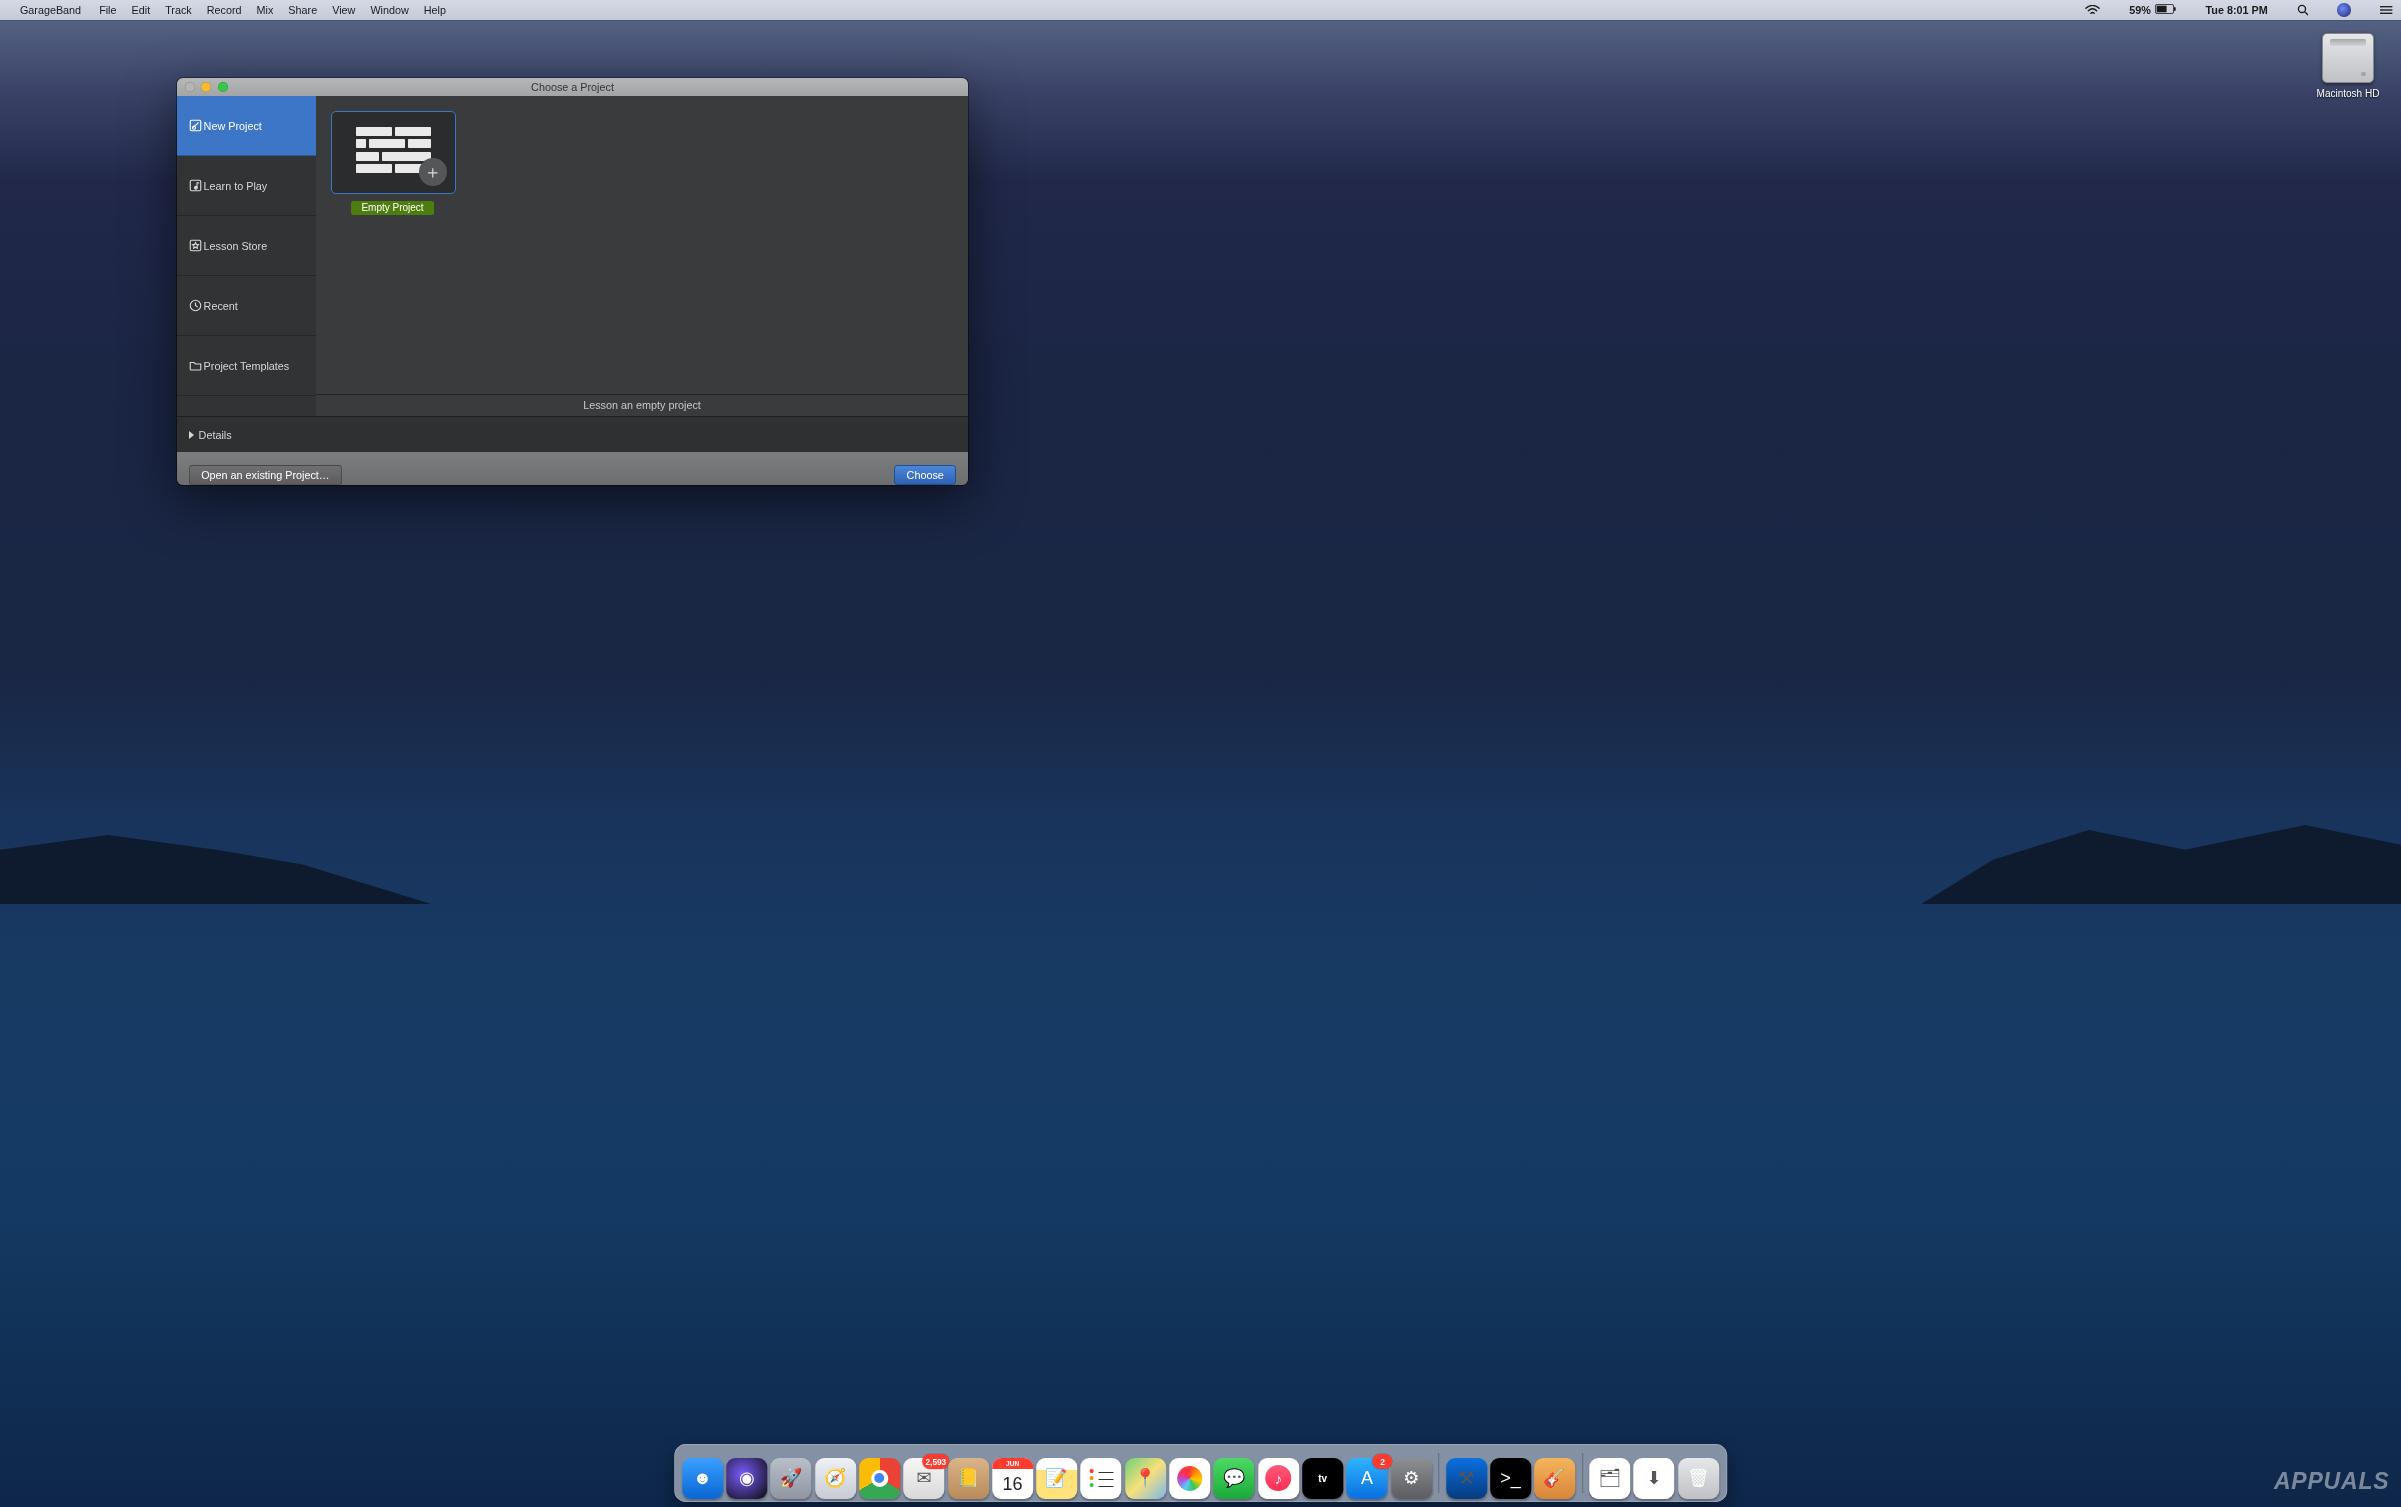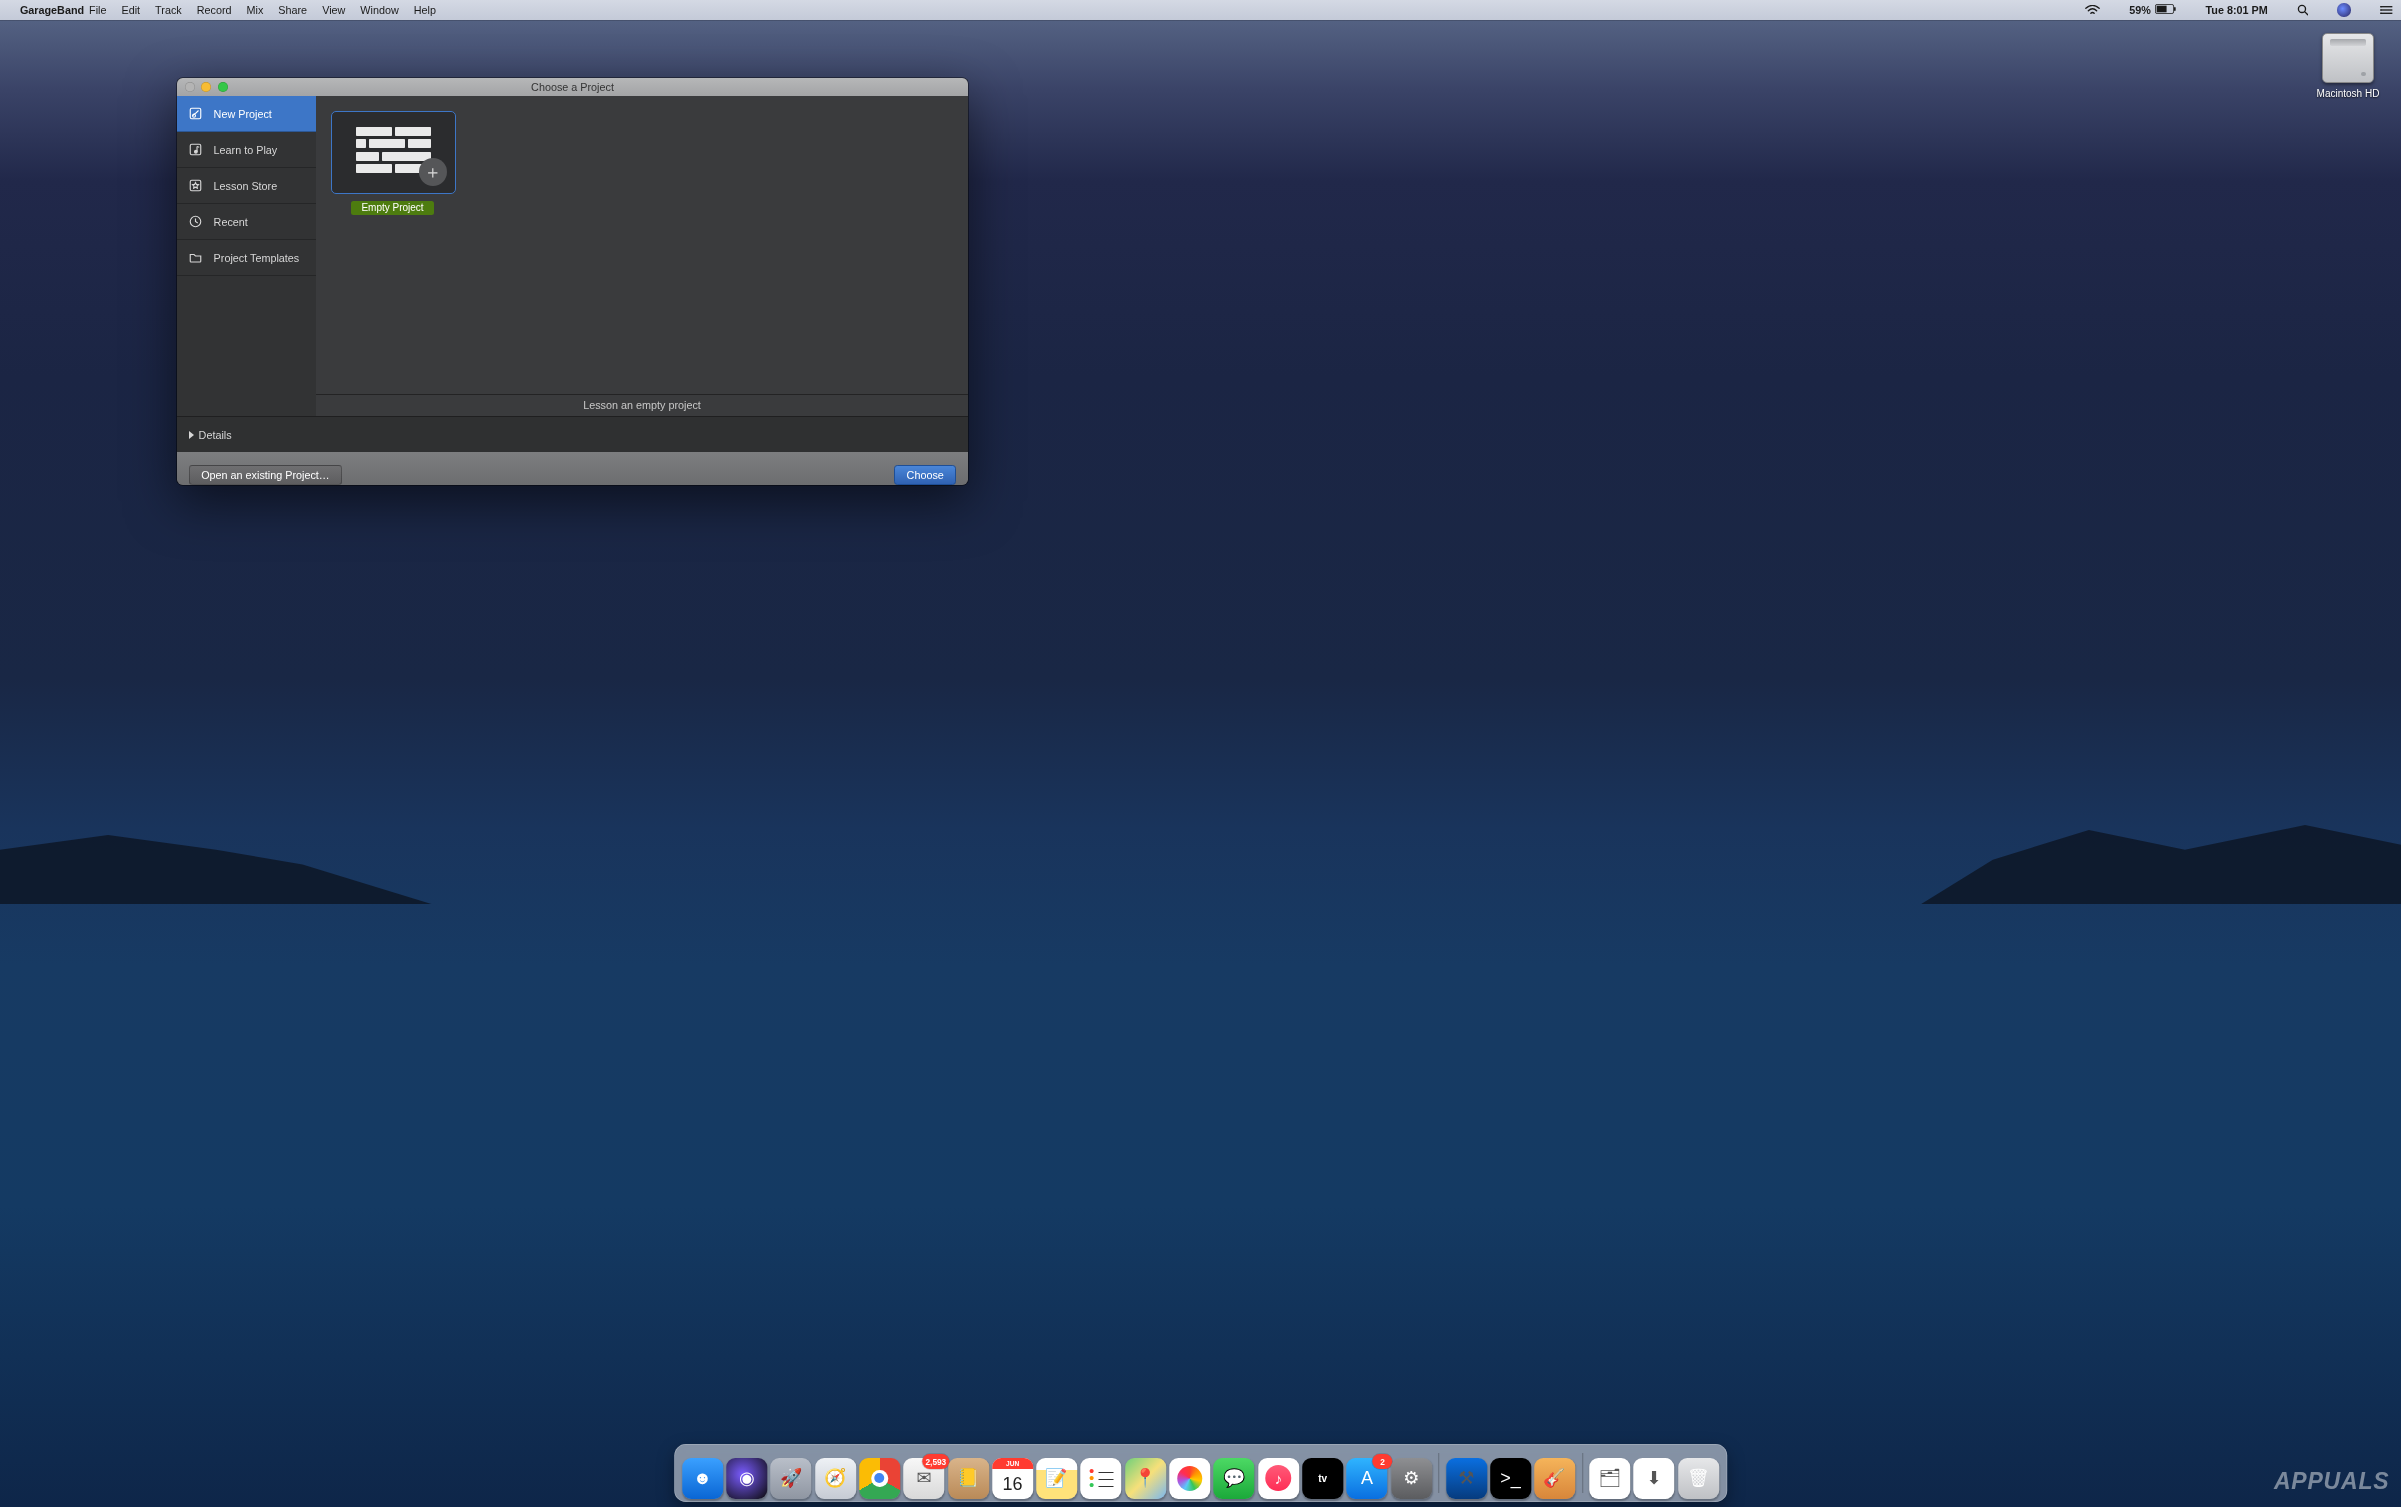--- a/index.html
+++ b/index.html
@@ -5,21 +5,21 @@
 html,body{margin:0;padding:0;width:100%;height:100%;overflow:hidden;font-family:-apple-system,BlinkMacSystemFont,"Helvetica Neue",Arial,sans-serif;-webkit-font-smoothing:antialiased;}
 body{background:linear-gradient(to bottom,#5b6a8a 0%,#3a4367 6%,#21284a 12%,#1b2544 25%,#192745 45%,#19345c 55%,#173a63 64%,#143a63 80%,#0e2649 100%);position:relative;color:#000;}
 
 .hill{position:absolute;bottom:40%;height:99px;background:#0d1626;opacity:.85;}
 .hill.left{left:0;width:18%;clip-path:polygon(0 100%,0 45%,25% 30%,50% 45%,70% 60%,100% 100%);}
 .hill.right{right:0;width:20%;clip-path:polygon(0 100%,15% 55%,35% 25%,55% 45%,80% 20%,100% 40%,100% 100%);}
 
 
 .menubar{position:absolute;top:0;left:0;right:0;height:20px;background:linear-gradient(#d4d9e4,#c4cad8);display:flex;align-items:center;font-size:10.8px;color:#1a1a1a;padding:0 8.3px;box-shadow:0 0.8px 0 rgba(0,0,0,.2);}
 .menubar .apple{font-size:11.6px;margin-right:11.6px;}
-.menubar .app{font-weight:700;margin-right:5px;}
+.menubar .app{font-weight:400;margin-right:18px;}
 .menubar .m{margin-right:15px;cursor:default;}
 .menubar .spacer{flex:1;}
 .menubar .r{margin-left:29px;display:flex;gap:4.1px;font-weight:bold;}
 .menubar svg{display:block;}
 
 
 .drive{position:absolute;top:33px;right:20px;width:66px;text-align:center;color:#fff;font-size:10px;text-shadow:0 0.8px 1.7px rgba(0,0,0,.8);}
 .drive .disk{width:50px;height:48px;margin:0 auto 5px;border-radius:5px;background:linear-gradient(#e6e7e9,#bfc1c5);border:0.8px solid #888;position:relative;box-shadow:0 1.7px 3.3px rgba(0,0,0,.4);}
 .drive .disk::before{content:"";position:absolute;top:5px;left:6.6px;right:6.6px;height:6.6px;border-radius:1.7px;background:linear-gradient(#a6a8ac,#d2d3d6);}
 .drive .disk::after{content:"";position:absolute;bottom:5.8px;right:7.5px;width:4.1px;height:4.1px;border-radius:50%;background:#9fa2a7;}
@@ -29,21 +29,21 @@
 .titlebar{height:18px;background:linear-gradient(#b6b7b8,#a3a4a6);display:flex;align-items:center;position:relative;font-size:10.8px;color:#333;}
 .titlebar .traffic{position:absolute;left:7.5px;top:4.1px;display:flex;gap:6.6px;}
 .titlebar .traffic span{width:10px;height:10px;border-radius:50%;box-shadow:inset 0 0 0 0.4px rgba(0,0,0,.25);}
 .titlebar .close{background:#b4b4b4;}
 .titlebar .min{background:#f7bc34;}
 .titlebar .max{background:#34c748;}
 .titlebar .title{margin:0 auto;}
 
 .body{display:flex;height:320px;}
 .sidebar{width:139px;background:#323334;display:flex;flex-direction:column;}
-.sbitem{height:35px;display:flex;align-items:center;gap:10px;padding:0 10px;color:#d7d7d7;font-size:10.8px;cursor:default;border-bottom:0.8px solid rgba(0,0,0,.25);}
+.sbitem{height:35px;display:flex;align-items:center;padding:12px 10px;color:#d7d7d7;font-size:10.8px;cursor:default;border-bottom:0.8px solid rgba(0,0,0,.25);}
 .sbitem.selected{background:#3d76c7;color:#fff;}
 .sbicon{width:16.6px;height:16.6px;flex:none;display:flex;align-items:center;justify-content:center;color:inherit;}
 .sbicon svg{width:15px;height:15px;}
 
 .main{flex:1;display:flex;flex-direction:column;background:#3a3b3d;}
 .gallery{flex:1;padding:15px;position:relative;}
 .proj{width:123px;text-align:center;}
 .proj .thumb{width:123px;height:81px;border:1.7px solid #3d76c7;border-radius:5px;background:#2b2c2e;display:flex;align-items:center;justify-content:center;position:relative;}
 .proj .bricks{width:75px;height:51px;display:grid;grid-template-columns:repeat(6,1fr);grid-auto-rows:9px;gap:3.3px;}
 .proj .bricks span{background:#eaeaea;border-radius:0.8px;}

